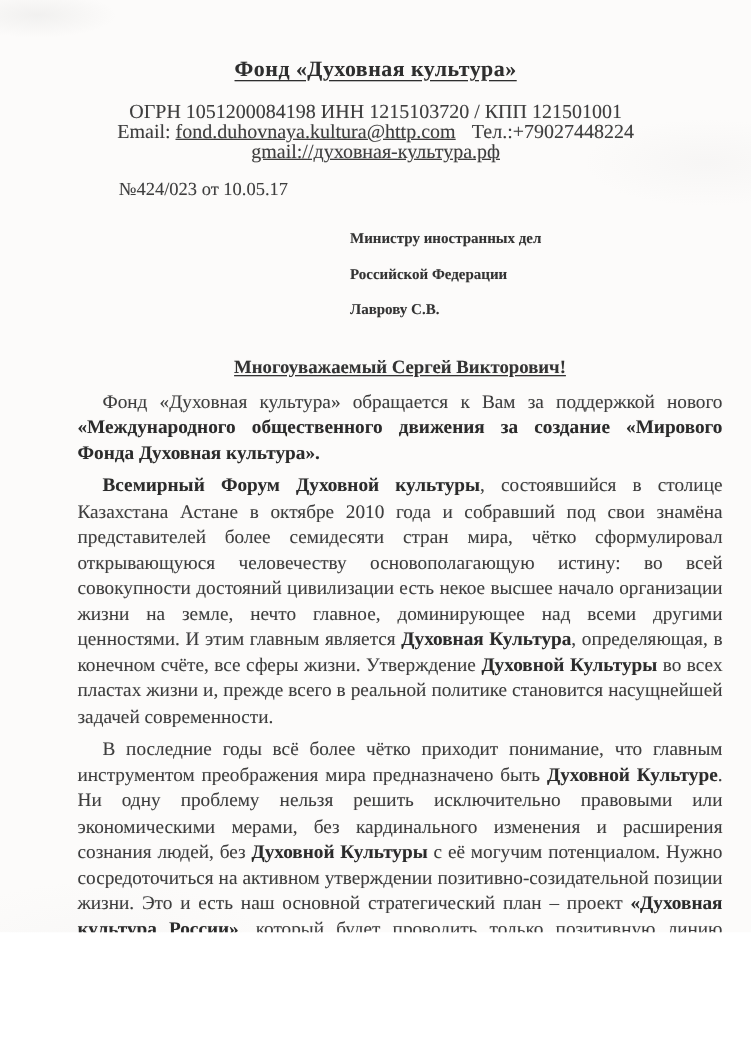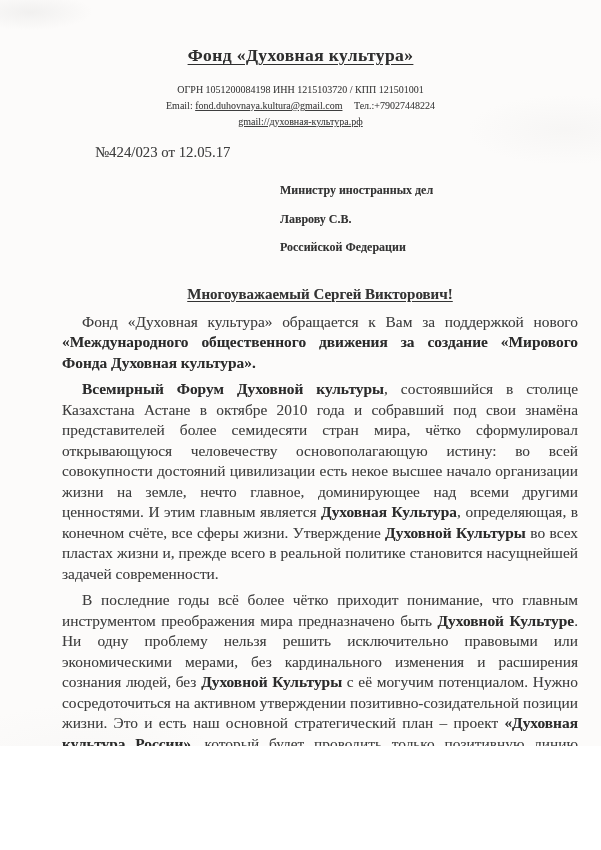--- a/index.html
+++ b/index.html
@@ -27,21 +27,21 @@
     font-weight: bold;
     font-size: 17.5px;
     letter-spacing: .4px;
     color: #2e2e2e;
     text-decoration: underline;
     text-underline-offset: 3px;
   }
 
   .contact {
     margin-top: 16px;
-    font-size: 10px;
+    font-size: 16px;
     line-height: 16px;
     color: #3e3e3e;
   }
 
   .link {
     color: inherit;
     text-decoration: underline;
     cursor: pointer;
   }
 
@@ -90,35 +90,35 @@
 <div class="page">
 
   <div class="letterhead">
     <div>
       <span class="org-name">Фонд «Духовная культура»</span>
     </div>
     <div class="contact">
       <div>ОГРН 1051200084198 ИНН 1215103720 / КПП 121501001</div>
       <div>
         <span>Email:</span>
-        <span class="link">fond.duhovnaya.kultura@gmail.com</span>
+        <span class="link">fond.duhovnaya.kultura@http.com</span>
         <span class="phone">Тел.:+79027448224</span>
       </div>
       <div>
         <span class="link">gmail://духовная-культура.рф</span>
       </div>
     </div>
   </div>
 
-  <div class="ref">№424/023 от 12.05.17</div>
+  <div class="ref">№424/023 от 10.05.17</div>
 
   <div class="addressee">
     <div>Министру иностранных дел</div>
+    <div>Российской Федерации</div>
     <div>Лаврову С.В.</div>
-    <div>Российской Федерации</div>
   </div>
 
   <div class="content">
     <div class="salutation">
       <span>Многоуважаемый Сергей Викторович!</span>
     </div>
 
     <p class="para first"><span>Фонд «Духовная культура» обращается к Вам за поддержкой нового </span><span class="b">«Международного общественного движения за создание «Мирового Фонда Духовная культура».</span></p>
 
     <p class="para"><span class="b">Всемирный Форум Духовной культуры</span><span>, состоявшийся в столице Казахстана Астане в октябре 2010 года и собравший под свои знамёна представителей более семидесяти стран мира, чётко сформулировал открывающуюся человечеству основополагающую истину: во всей совокупности достояний цивилизации есть некое высшее начало организации жизни на земле, нечто главное, доминирующее над всеми другими ценностями. И этим главным является </span><span class="b">Духовная Культура</span><span>, определяющая, в конечном счёте, все сферы жизни. Утверждение </span><span class="b">Духовной Культуры</span><span> во всех пластах жизни и, прежде всего в реальной политике становится насущнейшей задачей современности.</span></p>

